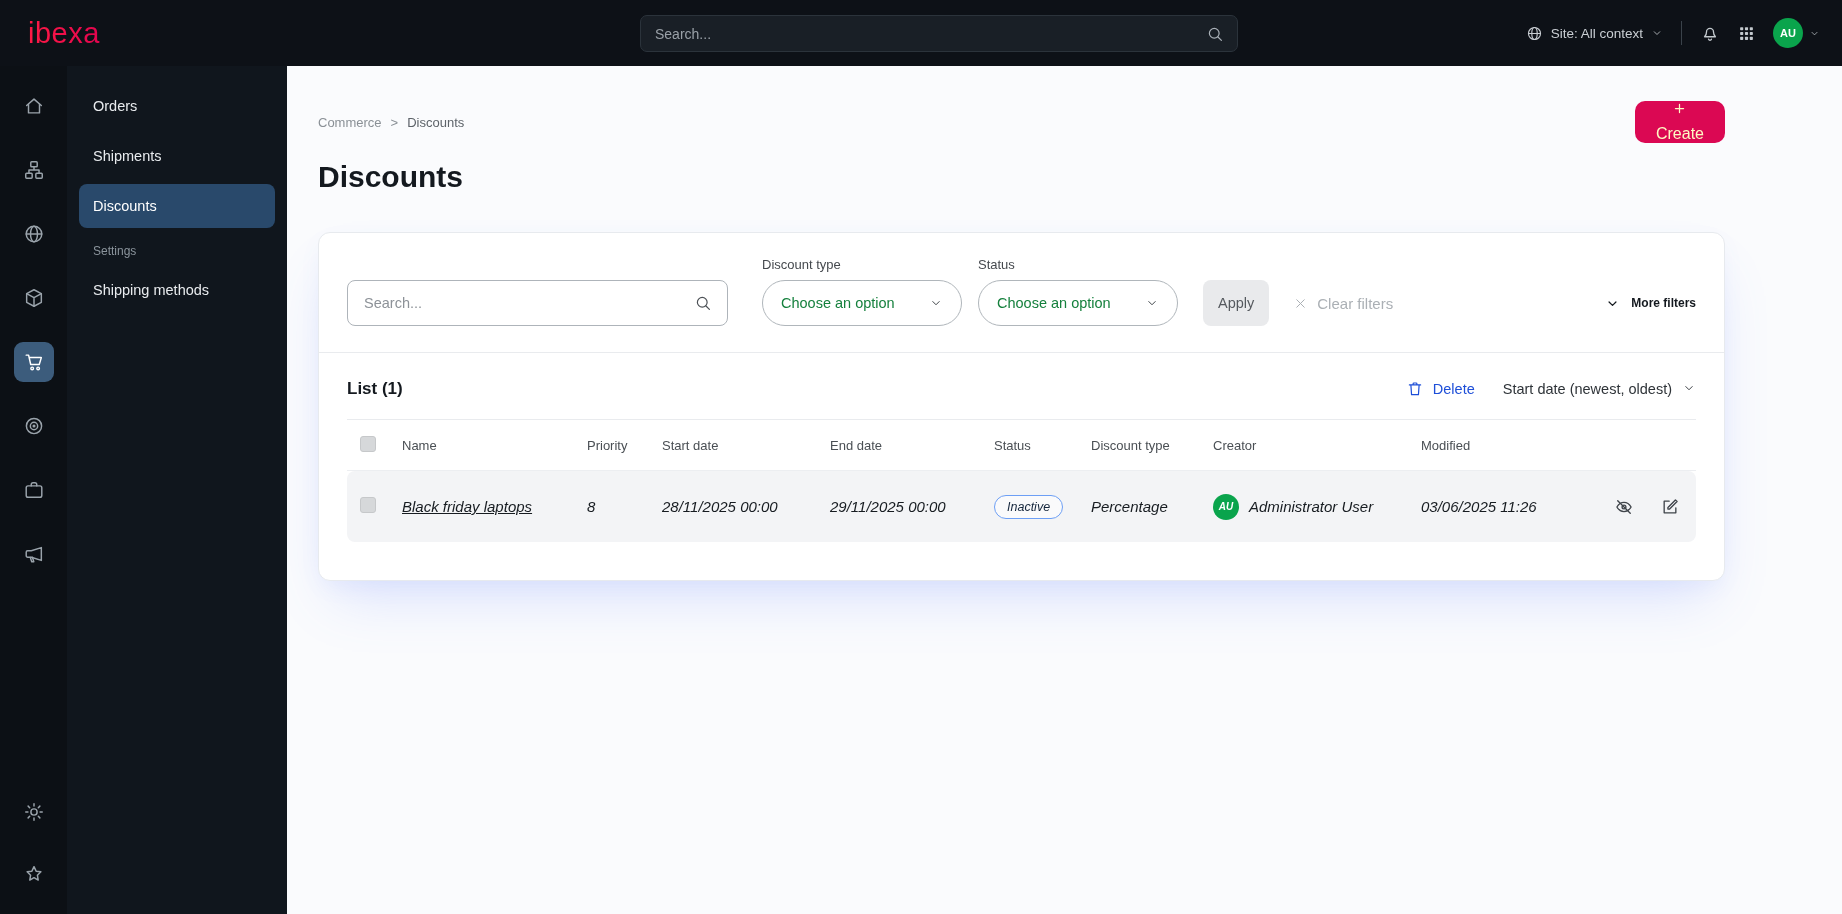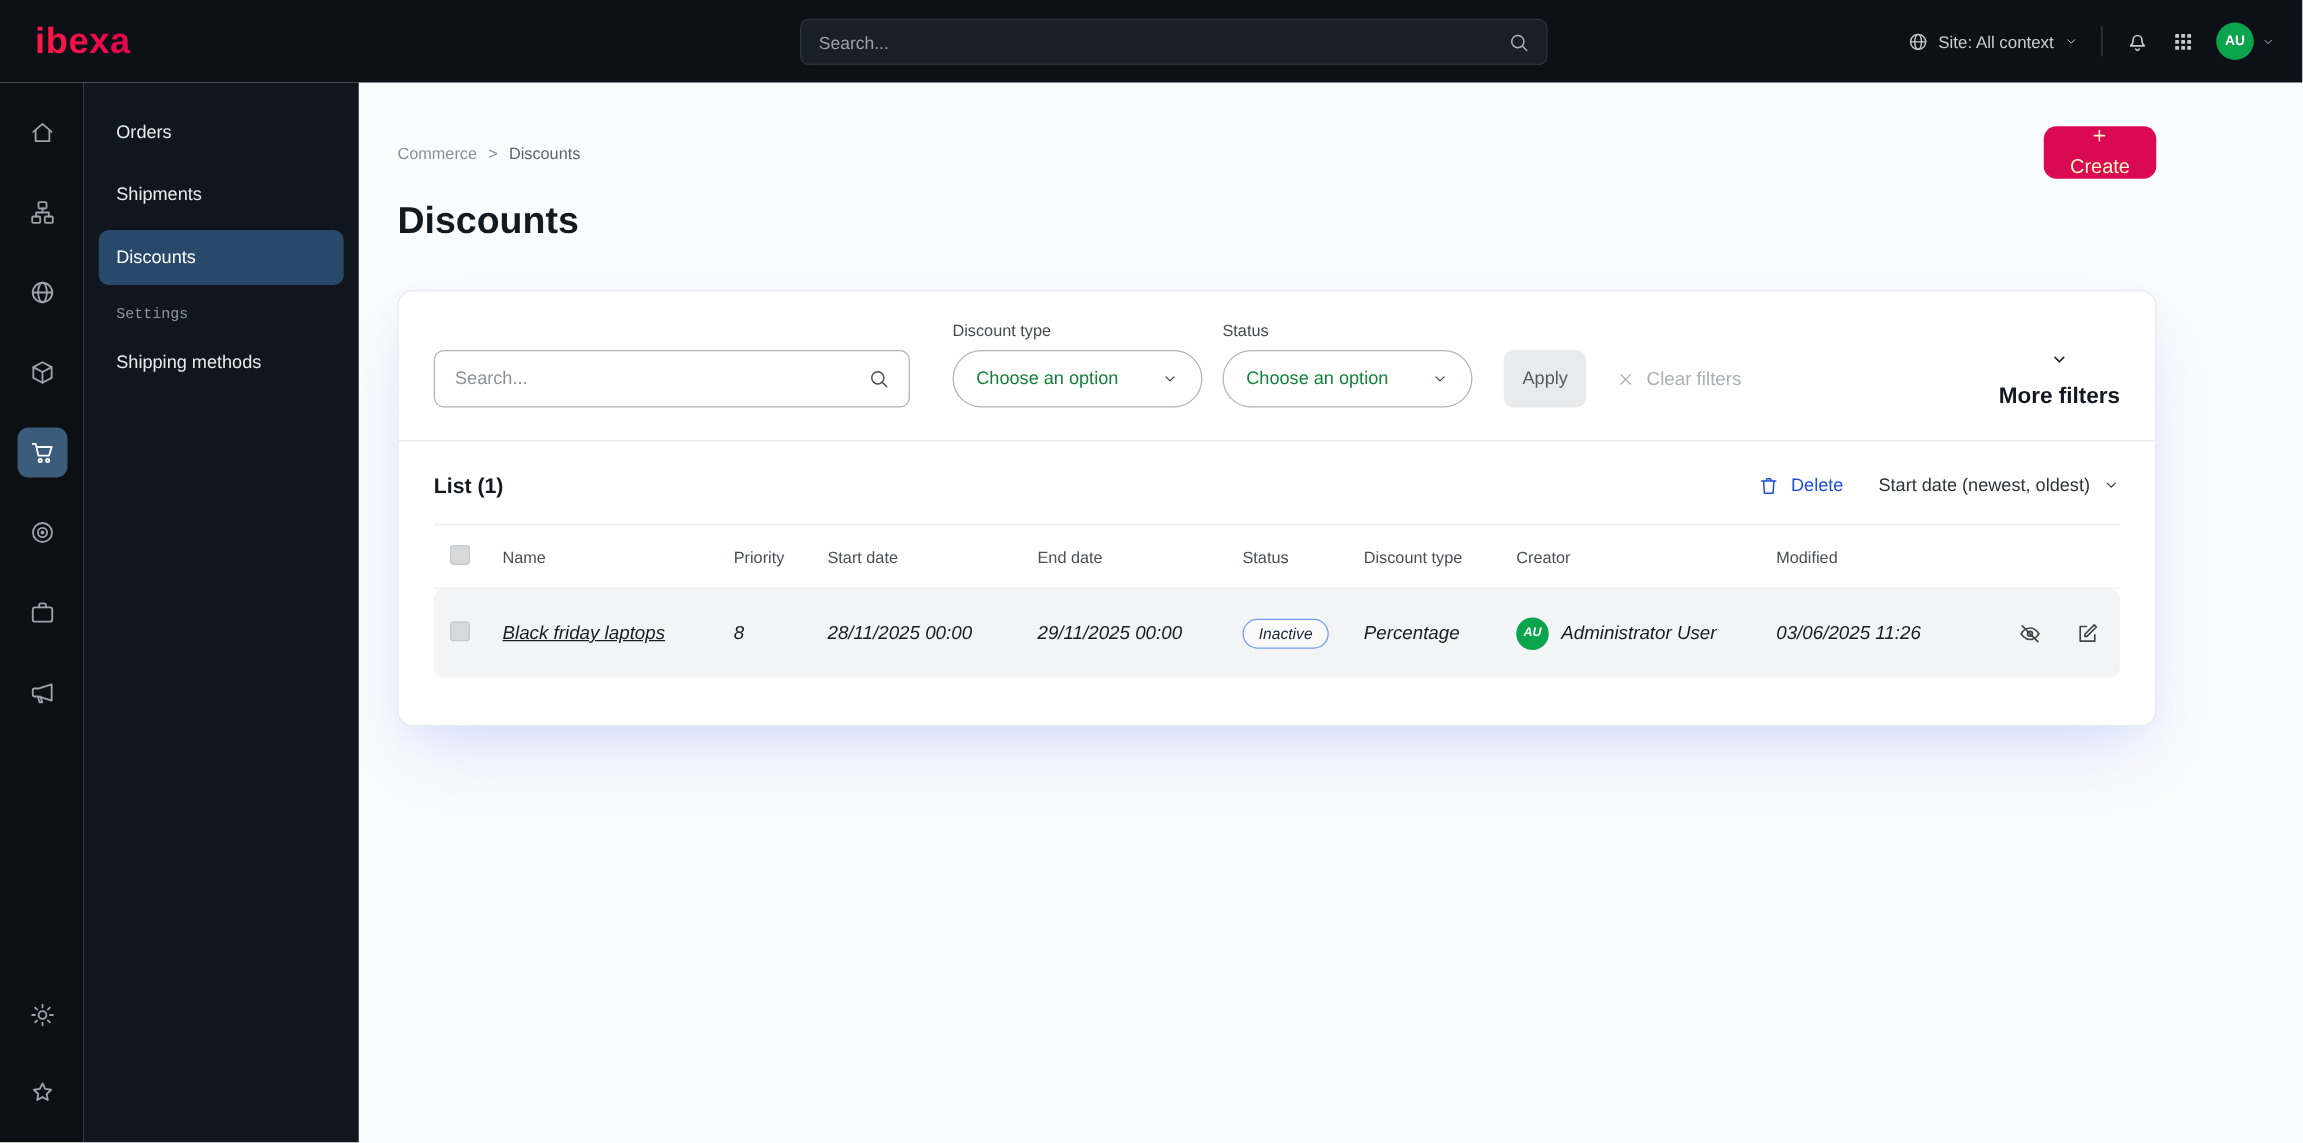--- a/index.html
+++ b/index.html
@@ -7,21 +7,21 @@
   body { font-family: "Liberation Sans", "DejaVu Sans", sans-serif; background: #fafbfd; }
 
   .app { position: relative; width: 1842px; height: 914px; }
 
   
   .ic { stroke: currentColor; fill: none; stroke-width: 1.6; stroke-linecap: round; stroke-linejoin: round; display: block; }
   .ic-fill { fill: currentColor; stroke: none; display: block; }
 
   
   .topbar { position: absolute; top: 0; left: 0; width: 1842px; height: 66px; background: #0d1117; display: flex; align-items: center; z-index: 5; }
-  .logo { margin-left: 28px; font-size: 29px; font-weight: 700; letter-spacing: .5px;
+  .logo { margin-left: 28px; font-size: 29px; font-weight: 400; letter-spacing: .5px;
           background: linear-gradient(90deg, #ff1a45, #e2054e); -webkit-background-clip: text; background-clip: text; color: transparent; }
   .topbar-search { position: absolute; left: 640px; top: 15px; width: 598px; height: 37px; background: #191f26; border: 1px solid #2b333b; border-radius: 7px; display: flex; align-items: center; }
   .topbar-search input { flex: 1; background: transparent; border: none; outline: none; color: #dfe3e6; padding: 0 14px; font-size: 14px; font-family: inherit; }
   .topbar-search input::placeholder { color: #9aa1a8; }
   .topbar-search .sicon { color: #aab1b8; margin-right: 13px; }
   .topbar-right { margin-left: auto; display: flex; align-items: center; padding-right: 22px; gap: 18px; color: #c3c9ce; }
   .site-context { display: flex; align-items: center; gap: 8px; color: #c9ced3; font-size: 13.5px; cursor: default; }
   .vdiv { width: 1px; height: 24px; background: #3a424a; }
   .tb-btn { display: flex; align-items: center; justify-content: center; }
   .avatar-wrap { display: flex; align-items: center; gap: 6px; }
@@ -30,21 +30,21 @@
   
   .rail { position: absolute; left: 0; top: 66px; bottom: 0; width: 67px; background: #0c1015; display: flex; flex-direction: column; align-items: center; padding-top: 20px; gap: 24px; z-index: 4; }
   .rail-item { width: 40px; height: 40px; border-radius: 9px; display: flex; align-items: center; justify-content: center; color: #9aa3ab; }
   .rail-item.active { background: #3c5c7c; color: #ffffff; }
   .rail-bottom { margin-top: auto; margin-bottom: 20px; display: flex; flex-direction: column; gap: 22px; }
 
   
   .menu { position: absolute; left: 67px; top: 66px; bottom: 0; width: 220px; background: #10161d; z-index: 3; padding-top: 18px; }
   .menu-item { margin: 0 12px 6px; padding: 0 14px; height: 44px; line-height: 44px; border-radius: 8px; color: #e8ebee; font-size: 14.5px; cursor: pointer; white-space: nowrap; }
   .menu-item.active { background: #29496b; color: #ffffff; }
-  .menu-section { margin: 16px 26px 10px; font-size: 12px; color: #8b949c; font-family: Liberation Mono, monospace; }
+  .menu-section { margin: 16px 26px 10px; font-size: 12px; color: #8b949c; }
 
   
   .content { position: absolute; left: 287px; top: 66px; right: 0; bottom: 0; padding: 0 117px 0 31px; background: #fafbfd; }
   .content-head { margin-top: 34px; height: 44px; display: flex; align-items: center; justify-content: space-between; }
   .breadcrumb { display: flex; align-items: center; gap: 9px; font-size: 13px; color: #8a9096; }
   .breadcrumb .crumb-current { color: #5d6369; }
   .create-btn { display: flex; align-items: center; gap: 9px; background: #db0853; color: #fef9c3; height: 42px; padding: 0 21px; border: none; border-radius: 10px; font-size: 16px; font-family: inherit; cursor: pointer; flex-direction: column; }
   .page-title { margin-top: 16px; font-size: 30px; font-weight: 700; color: #14191f; }
 
   .card { margin-top: 38px; background: #fff; border: 1px solid #e7eaee; border-radius: 12px;
@@ -57,21 +57,21 @@
   .search-box input::placeholder { color: #8d9298; }
   .search-box .sicon { color: #4c5156; margin-right: 15px; }
   .fgroup { display: flex; flex-direction: column; gap: 8px; }
   .fgroup.g1 { margin-left: 34px; }
   .fgroup.g2 { margin-left: 16px; }
   .flabel { font-size: 13px; color: #45494e; }
   .fselect { width: 200px; height: 46px; border: 1px solid #b0b6bb; border-radius: 23px; display: flex; align-items: center; padding: 0 18px; color: #15803d; font-size: 14.5px; background: #fff; cursor: pointer; }
   .fselect .chev { margin-left: auto; color: #33383d; }
   .apply-btn { margin-left: 25px; height: 46px; padding: 0 15px; background: #e9eaec; border: none; border-radius: 8px; font-size: 14.5px; color: #55595e; font-family: inherit; cursor: pointer; }
   .clear-btn { margin-left: 24px; height: 46px; display: flex; align-items: center; gap: 9px; color: #abb0b5; font-size: 15px; cursor: default; }
-  .more-filters { margin-left: auto; height: 46px; display: flex; align-items: center; gap: 11px; font-size: 18px; font-weight: 700; color: #14191f; cursor: pointer; flex-direction: column; }
+  .more-filters { margin-left: auto; height: 46px; display: flex; align-items: center; gap: 11px; font-size: 12px; font-weight: 700; color: #14191f; cursor: pointer; }
 
   
   .list-head { display: flex; align-items: center; padding: 26px 28px 20px; }
   .list-title { font-size: 17px; font-weight: 700; color: #14191f; }
   .list-head-right { margin-left: auto; display: flex; align-items: center; gap: 28px; }
   .delete-btn { display: flex; align-items: center; gap: 9px; color: #1d4ed8; font-size: 14.5px; cursor: default; }
   .sort-btn { display: flex; align-items: flex-start; gap: 10px; color: #2e3338; font-size: 14.5px; cursor: pointer; }
 
   
   .table { margin: 0 28px; padding-bottom: 38px; }

